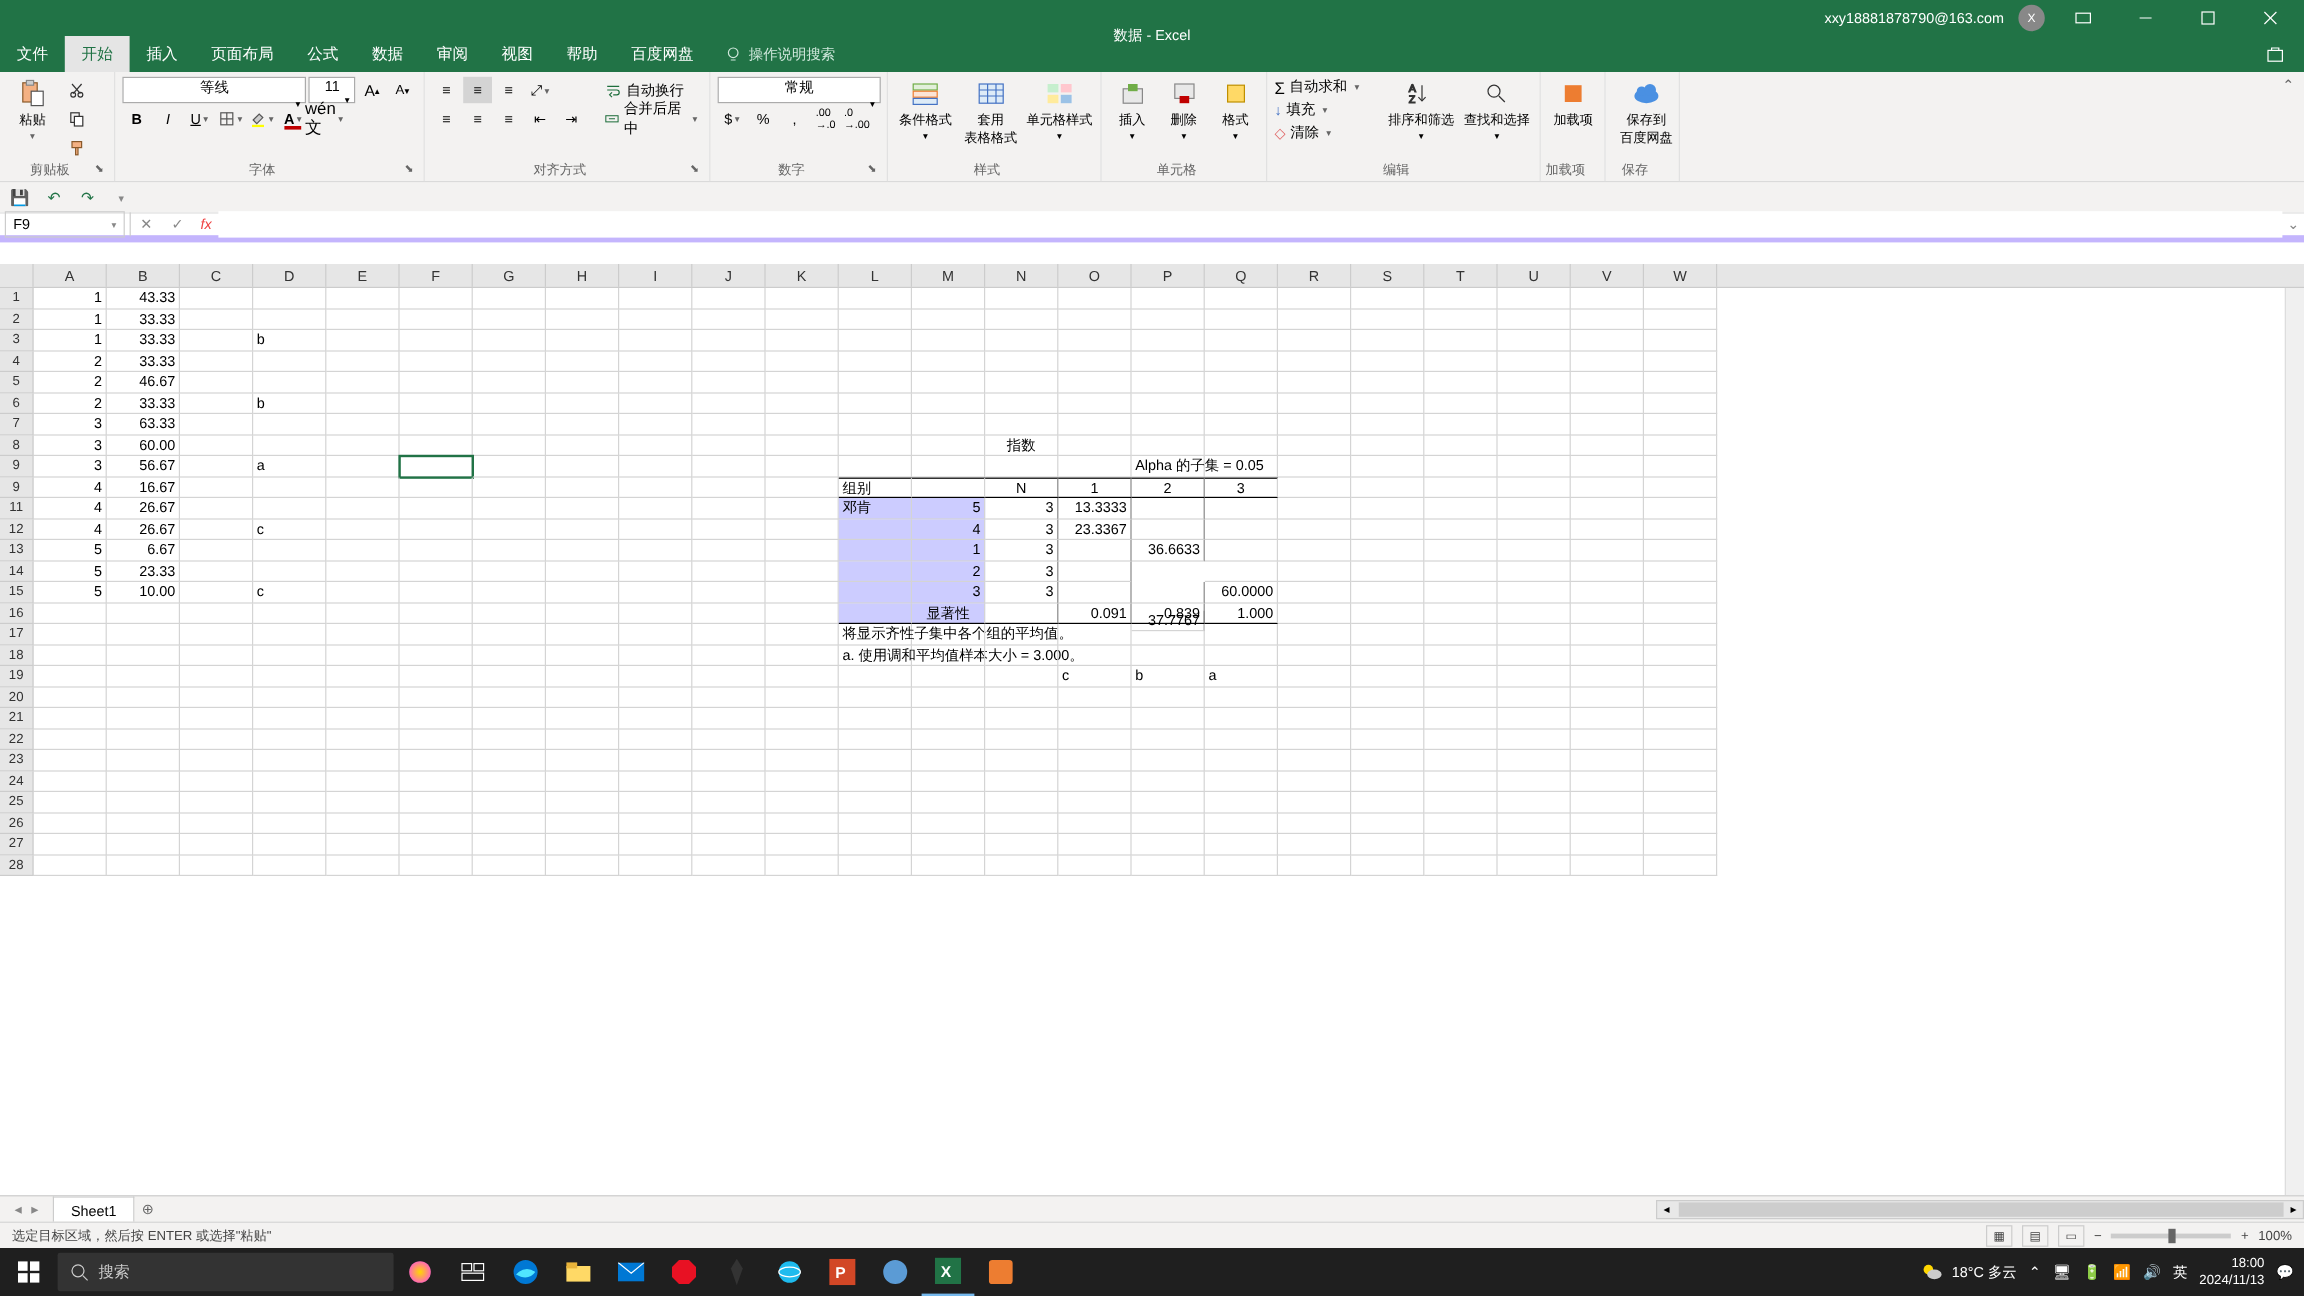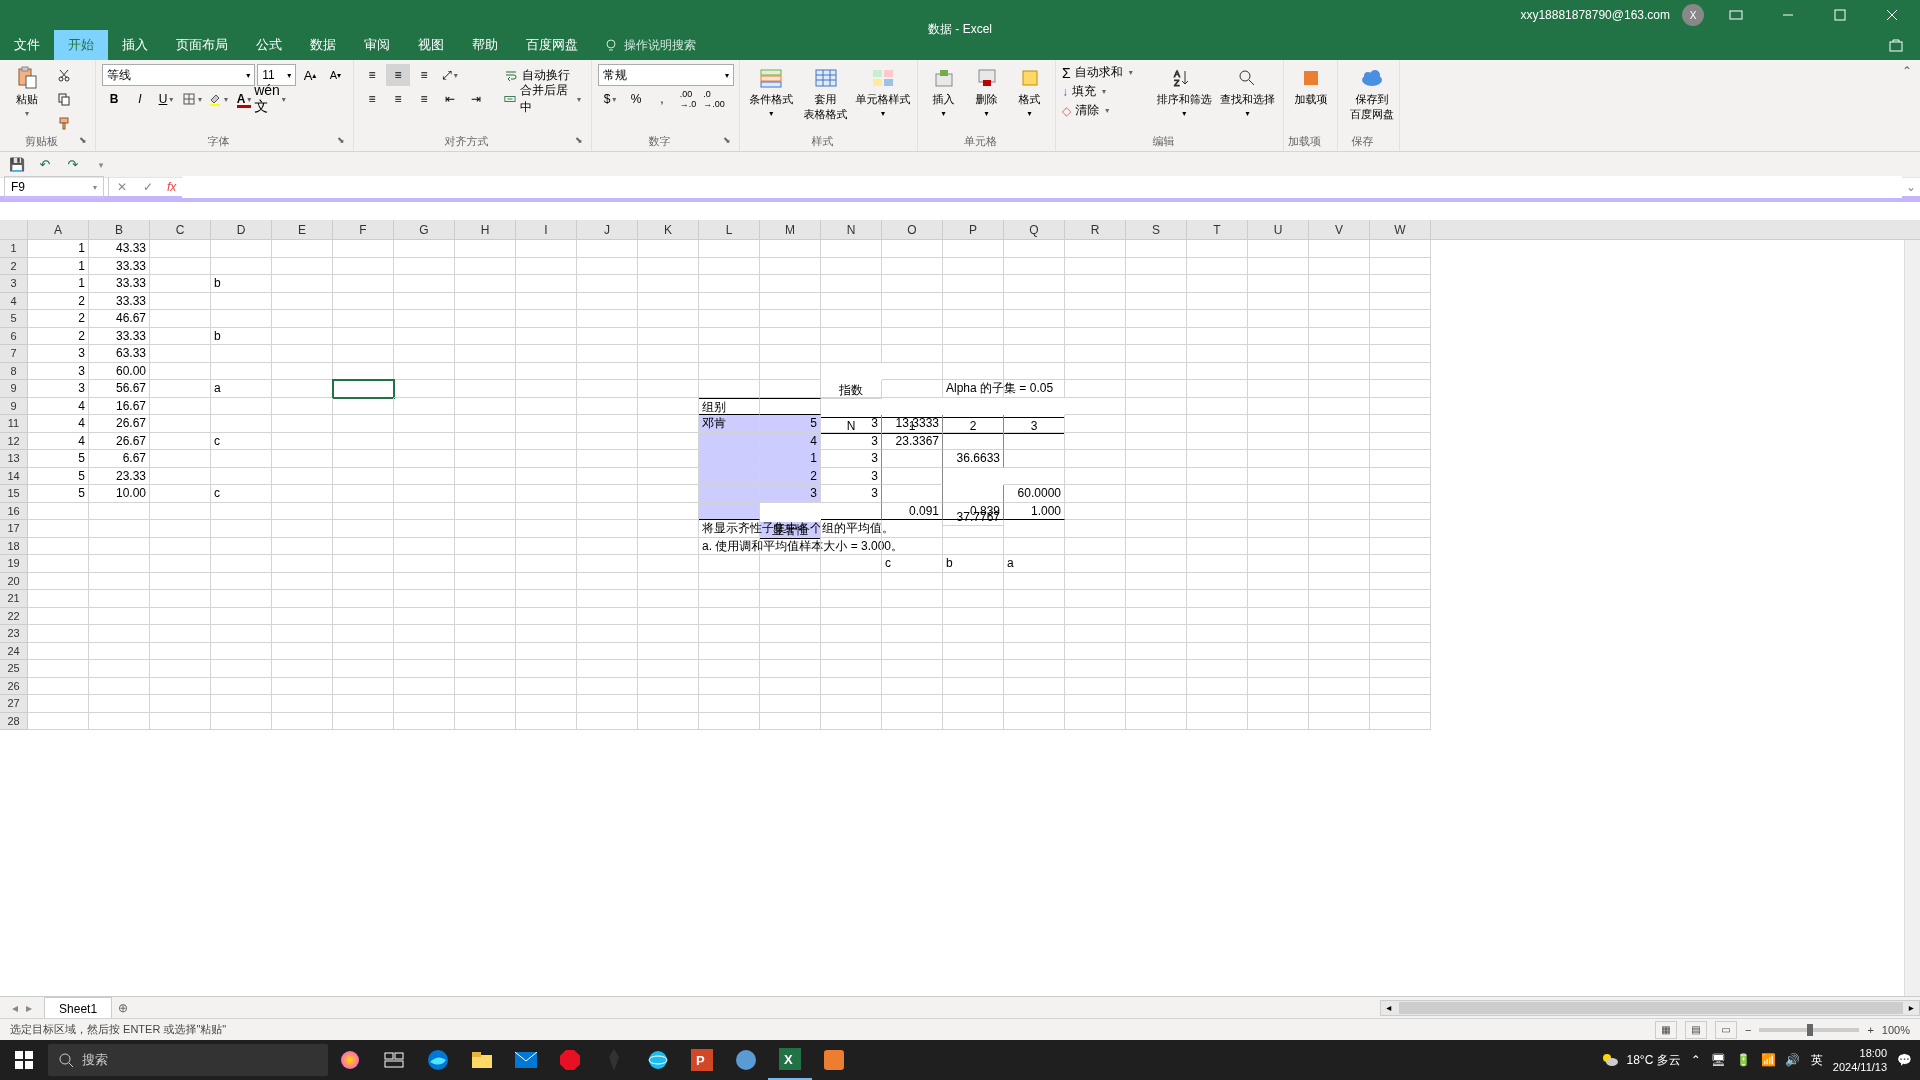--- a/index.html
+++ b/index.html
@@ -9,37 +9,37 @@
 .titlebar { height: 30px; background: #217346; display: flex; align-items: center; color: #fff; font-size: 12px; }
 .titlebar .title { position: absolute; left: 50%; transform: translateX(-50%); margin-top: 28px; }
 .titlebar .right { margin-left: auto; display: flex; align-items: center; gap: 12px; padding-right: 8px; }
 .titlebar .avatar { width: 22px; height: 22px; border-radius: 50%; background: #888; display: flex; align-items: center; justify-content: center; font-size: 10px; }
 .titlebar .winbtn { width: 40px; height: 30px; display: inline-flex; align-items: center; justify-content: center; }
 .titlebar .winbtn svg { stroke: #fff; }
 
 
 .ribbon-tabs { height: 30px; background: #217346; display: flex; align-items: stretch; }
 .ribbon-tabs .tab { padding: 0 14px; color: #fff; font-size: 13px; display: flex; align-items: center; cursor: pointer; }
-.ribbon-tabs .tab.active { background: #7dd3fc; color: #217346; }
+.ribbon-tabs .tab.active { background: #e5e5e5; color: #217346; }
 .ribbon-tabs .tellme { margin-left: 12px; display: flex; align-items: center; color: #d0e8dc; font-size: 12px; gap: 6px; }
 .ribbon-tabs .bulb { width: 14px; height: 14px; }
 .ribbon-tabs .share { margin-left: auto; padding: 0 16px; color: #fff; display: flex; align-items: center; }
 
 
 .ribbon { height: 92px; background: #f3f2f1; border-bottom: 1px solid #d4d4d4; display: flex; font-size: 12px; }
 .group { border-right: 1px solid #e1e1e1; padding: 4px 6px 2px 6px; display: flex; flex-direction: column; position: relative; }
 .group-label { position: absolute; bottom: 2px; left: 0; right: 12px; text-align: center; font-size: 11px; color: #666; }
 .group-launcher { position: absolute; bottom: 4px; right: 4px; width: 12px; height: 12px; font-size: 9px; color: #666; }
 .group-body { flex: 1; display: flex; gap: 4px; }
 .big-btn { display: flex; flex-direction: column; align-items: center; width: 42px; font-size: 11px; gap: 2px; cursor: pointer; padding-top: 2px; }
 .big-btn .ico { width: 24px; height: 24px; display: flex; align-items: center; justify-content: center; }
 .stackv { display: flex; flex-direction: column; gap: 2px; justify-content: flex-start; }
 .smbtn { width: 24px; height: 22px; display: inline-flex; align-items: center; justify-content: center; cursor: pointer; border: 1px solid transparent; }
 .drop::after { content: "▾"; font-size: 8px; margin-left: 2px; color: #666; }
-.combo { border: 1px solid #ababab; background: #fff; height: 22px; display: inline-flex; align-items: center; padding: 0 4px; font-size: 12px; }
+.combo { border: 1px solid #ababab; background: #fff; height: 22px; display: inline-flex; align-items: center; padding: 0 4px; font-size: 12px; flex-direction: column; }
 .row { display: flex; gap: 2px; align-items: center; }
 
 
 .qat { height: 26px; background: #f3f2f1; display: flex; align-items: center; padding: 0 8px; gap: 10px; border-bottom: 1px solid #e5e5e5; }
 .qat .qbtn { width: 18px; height: 18px; display: flex; align-items: center; justify-content: center; color: #217346; font-size: 13px; cursor: pointer; }
 
 
 .fbar { height: 24px; display: flex; align-items: center; border-bottom: 6px solid #c4b5fd; font-size: 12px; }
 .namebox { width: 100px; height: 22px; border: 1px solid #ccc; margin: 0 4px; padding: 0 6px; display: flex; align-items: center; justify-content: space-between; }
 .fbar .sep { width: 1px; height: 20px; background: #ccc; }
@@ -53,21 +53,21 @@
 .colhead { display: flex; height: 20px; background: #e6e6e6; border-bottom: 1px solid #ccc; }
 .corner { width: 28px; border-right: 1px solid #ccc; background: #e6e6e6; }
 .ch { width: 61px; border-right: 1px solid #ccc; text-align: center; font-size: 12px; color: #333; line-height: 20px; }
 .rows { position: absolute; top: 20px; left: 0; right: 16px; bottom: 0; }
 .rh-col { position: absolute; left: 0; top: 0; width: 28px; }
 .rh { height: 17.5px; border-bottom: 1px solid #ccc; border-right: 1px solid #ccc; background: #e6e6e6; font-size: 11px; text-align: center; line-height: 17px; color: #333; }
 .cells { position: absolute; left: 28px; top: 0; right: 0; bottom: 0; }
 .cellrow { display: flex; height: 17.5px; }
 .cell { width: 61px; height: 17.5px; border-right: 1px solid #d4d4d4; border-bottom: 1px solid #d4d4d4; font-size: 12px; padding: 0 3px; line-height: 17px; overflow: hidden; white-space: nowrap; }
 .cell.r { text-align: right; }
-.cell.c { text-align: center; margin-top: 19px; }
+.cell.c { text-align: center; }
 .cell.sel { outline: 2px solid #217346; outline-offset: -1px; background: #fff; }
 .cell.hl { background: #ccccff; }
 
 
 .sheettabs { position: absolute; bottom: 22px; left: 0; right: 0; height: 22px; background: #f3f2f1; border-top: 1px solid #ccc; display: flex; align-items: center; font-size: 12px; }
 .sheettabs .nav { display: flex; gap: 8px; padding: 0 12px; color: #888; }
 .sheettabs .tab { padding: 0 14px; background: #fff; border: 1px solid #ccc; border-bottom: none; height: 22px; line-height: 22px; }
 .sheettabs .add { width: 22px; text-align: center; color: #666; cursor: pointer; }
 .sheettabs .hscroll { margin-left: auto; width: 540px; height: 16px; background: #e8e8e8; border: 1px solid #ccc; display: flex; align-items: center; }
 .sheettabs .hscroll .thumb { width: 520px; height: 12px; background: #cdcdcd; margin-left: 2px; }

